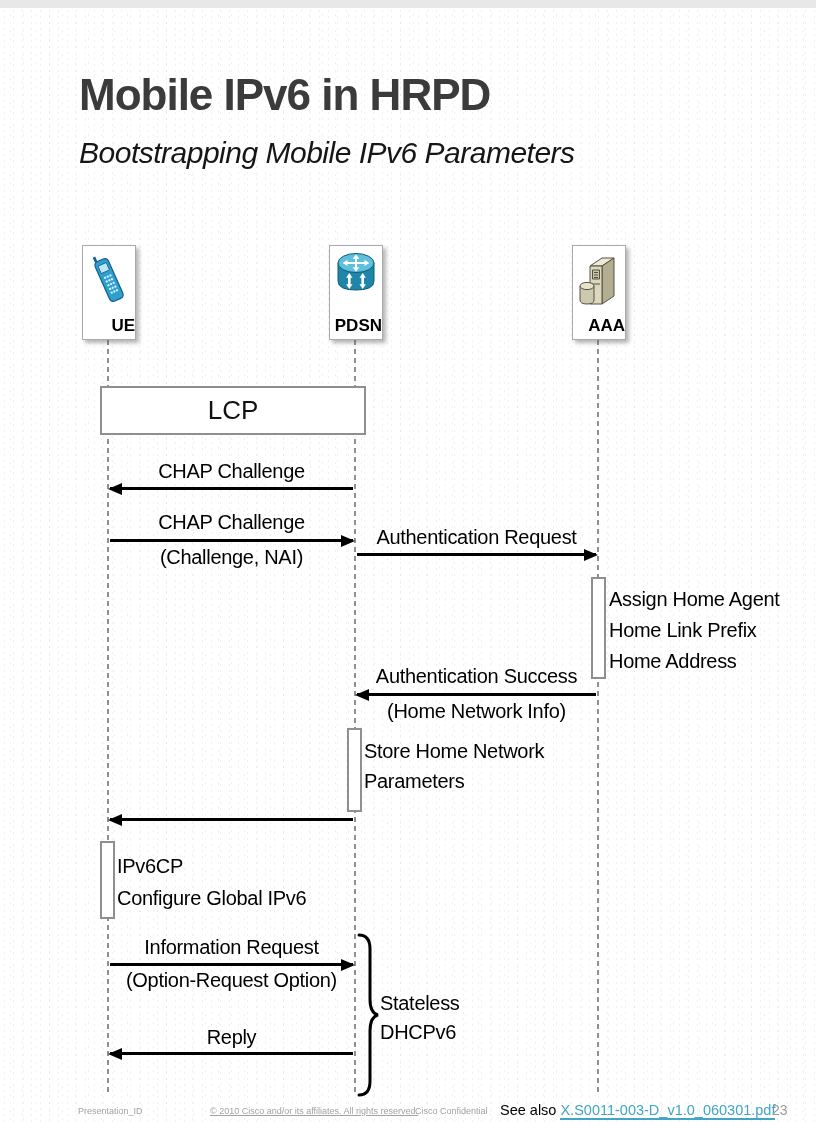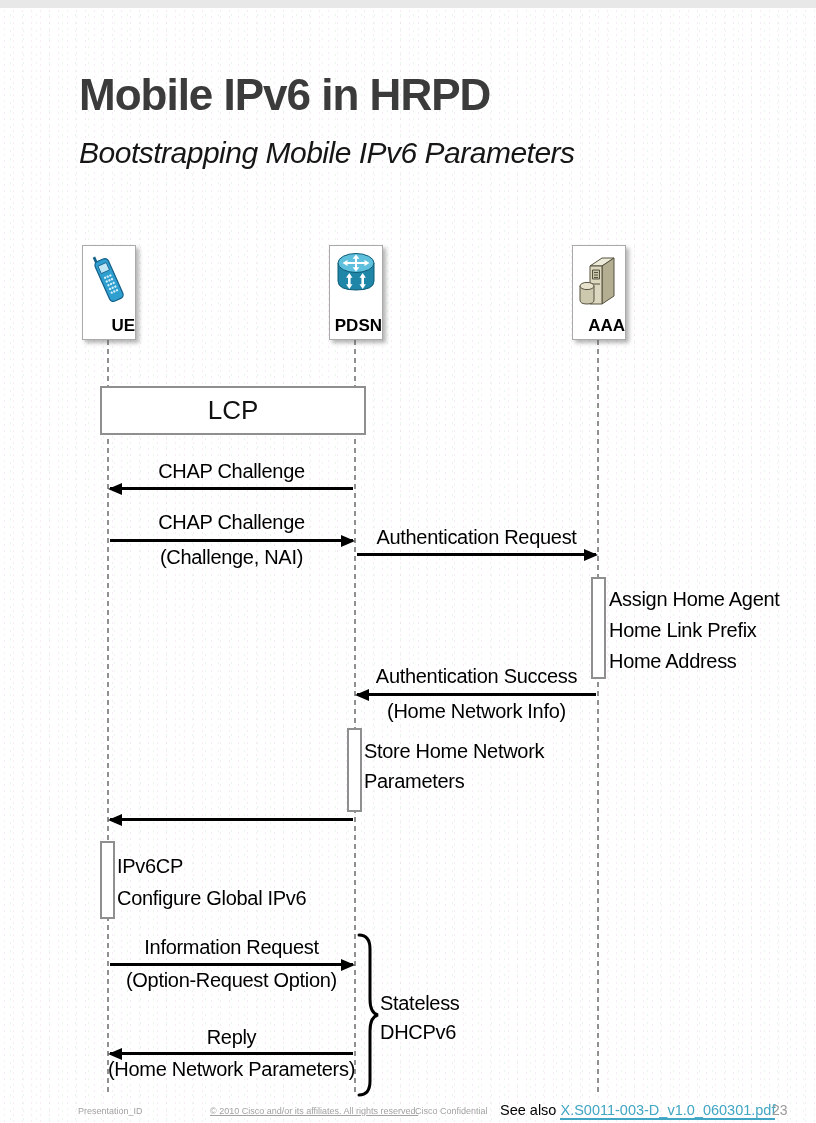--- a/index.html
+++ b/index.html
@@ -230,21 +230,20 @@
     <span class="shaft"></span>
     <span class="head right"></span>
   </div>
   <div class="msg-sub" style="left:108px;width:247px;top:961px;">(Option-Request Option)</div>
 
   <div class="msg-label" style="left:108px;width:247px;top:1018px;">Reply</div>
   <div class="arrow" style="left:108px;width:247px;top:1044px;">
     <span class="shaft"></span>
     <span class="head left"></span>
   </div>
-  <div class="msg-sub" style="left:108px;width:247px;top:1050px;">(Home Network Parameters)</div>
 
   <span class="brace">
     <svg width="24" height="164" viewBox="0 0 24 164">
       <path d="M3,2 Q14,2 14,16 L14,66 Q14,80 22,82 Q14,84 14,98 L14,148 Q14,162 3,162" fill="none" stroke="#000" stroke-width="3" stroke-linecap="round"></path>
     </svg>
   </span>
   <div class="brace-text">
     <div>Stateless</div>
     <div>DHCPv6</div>
   </div>

